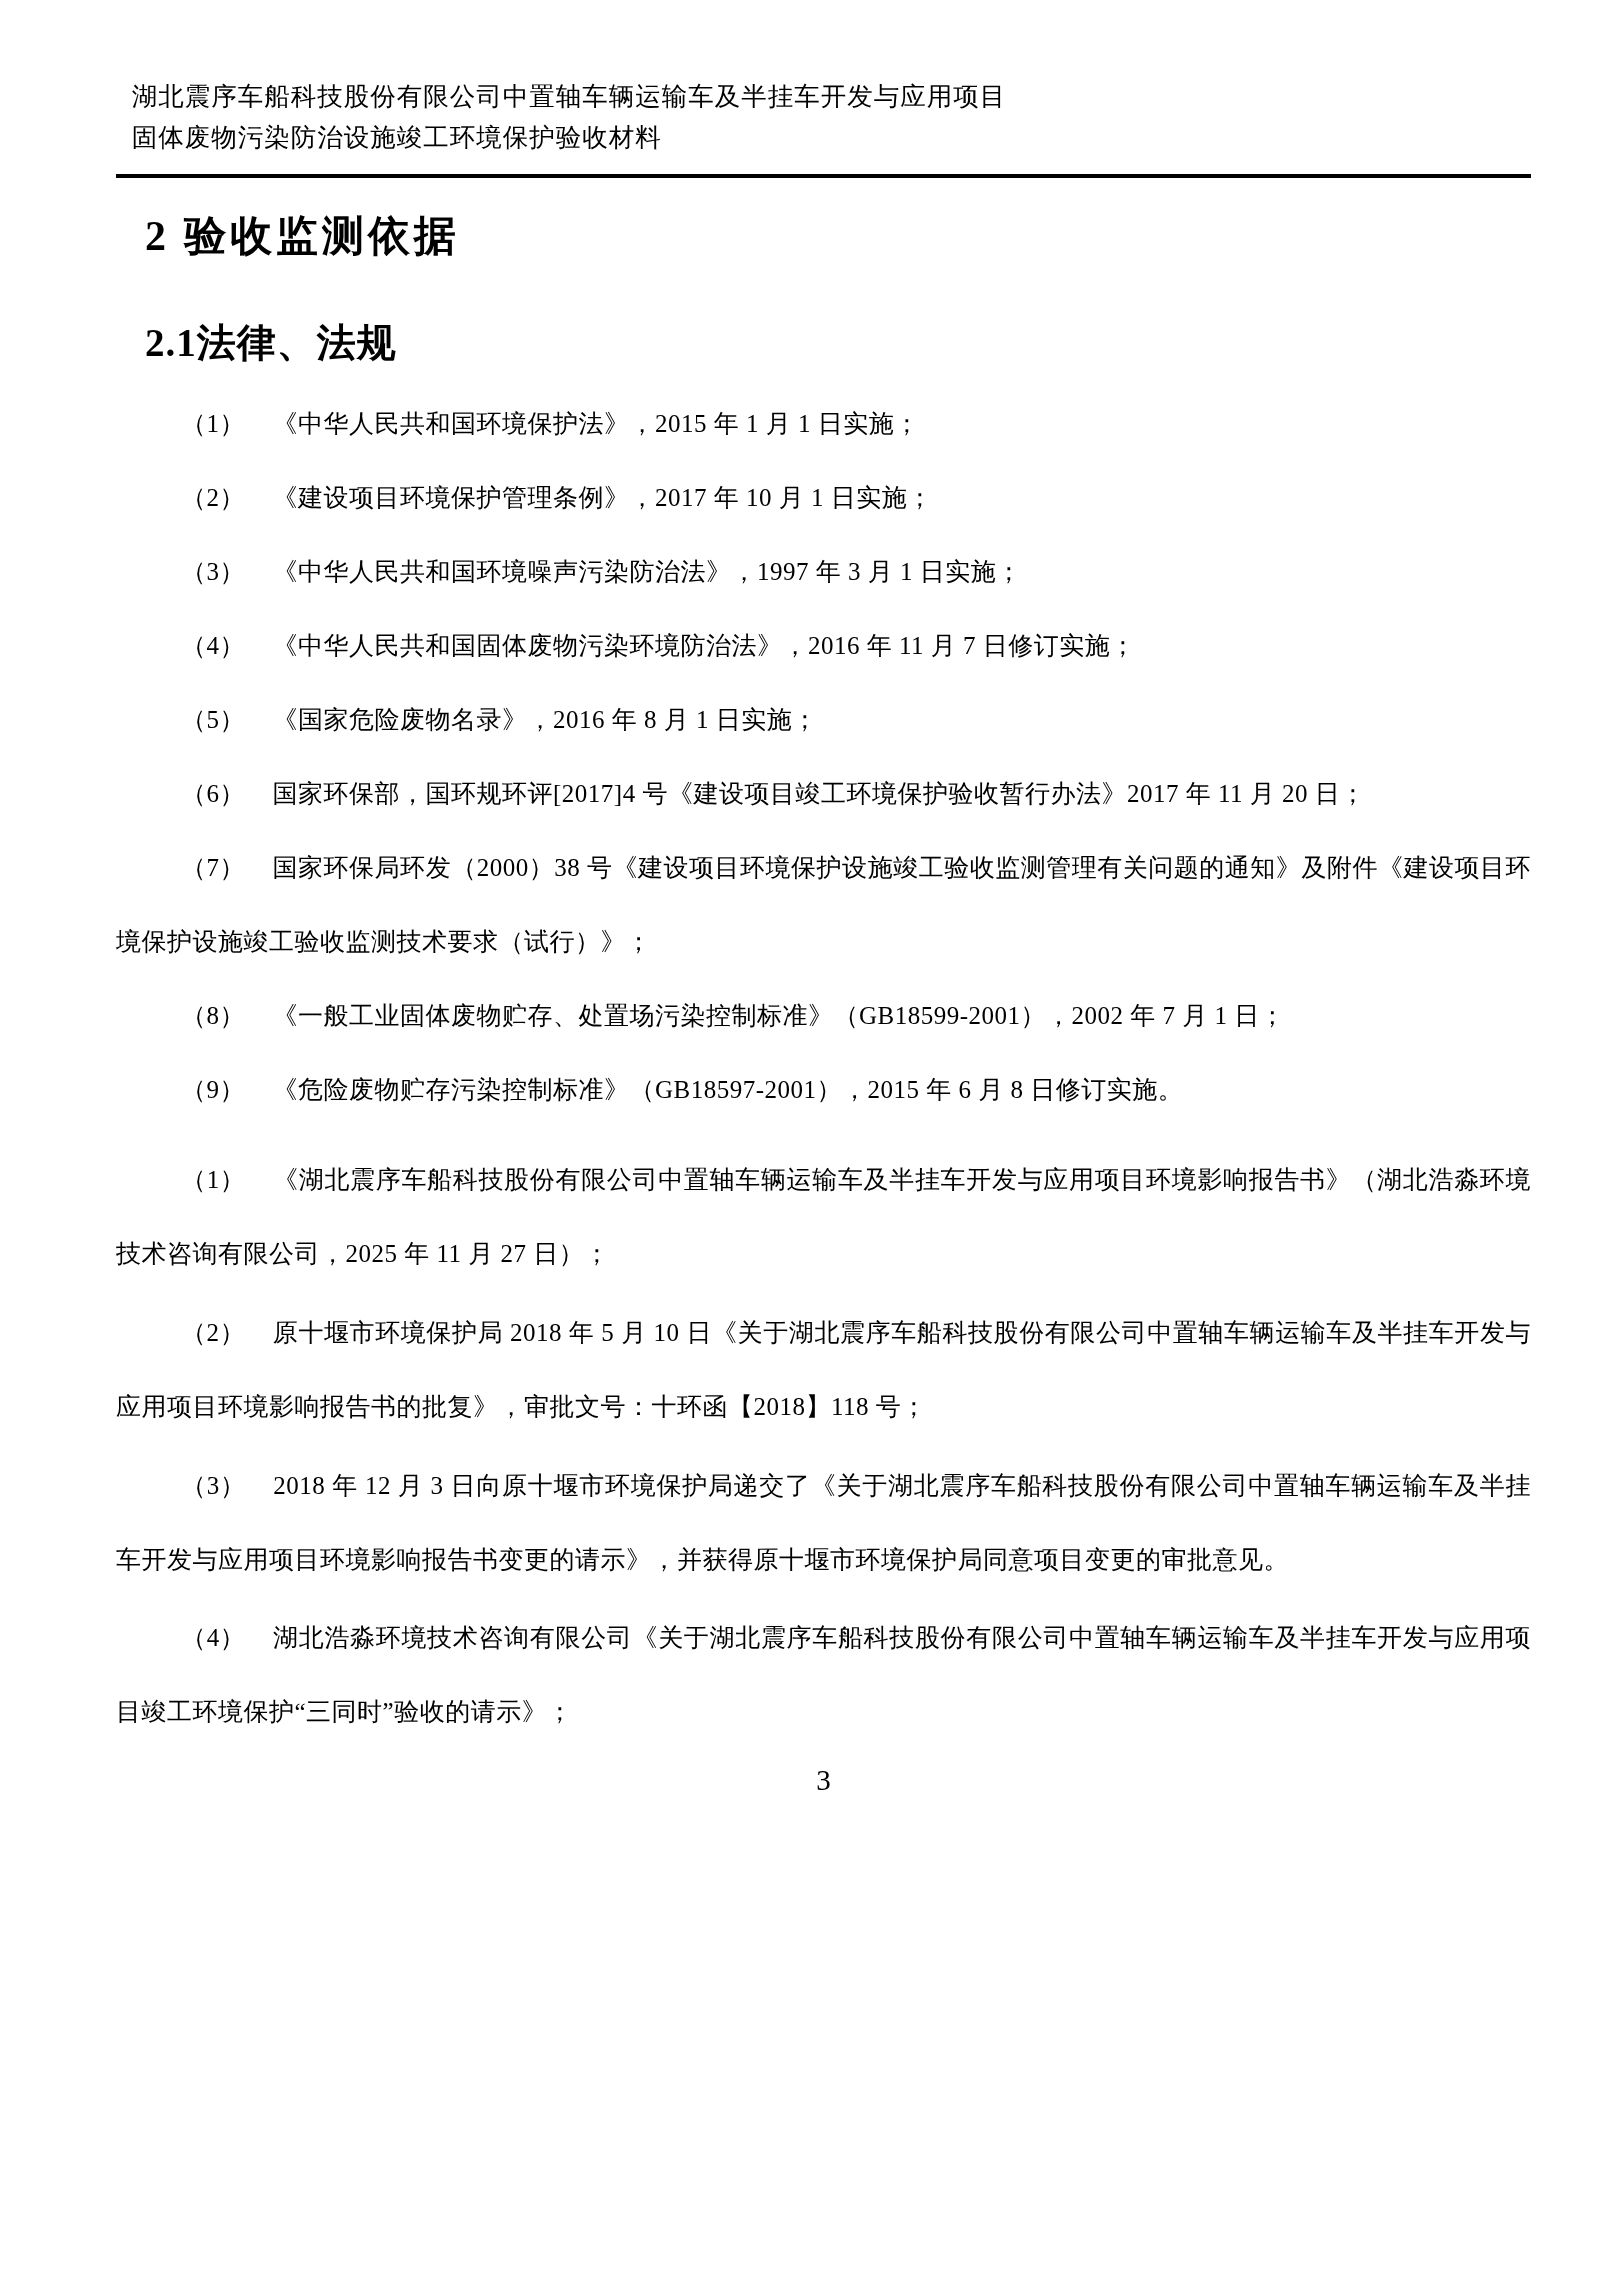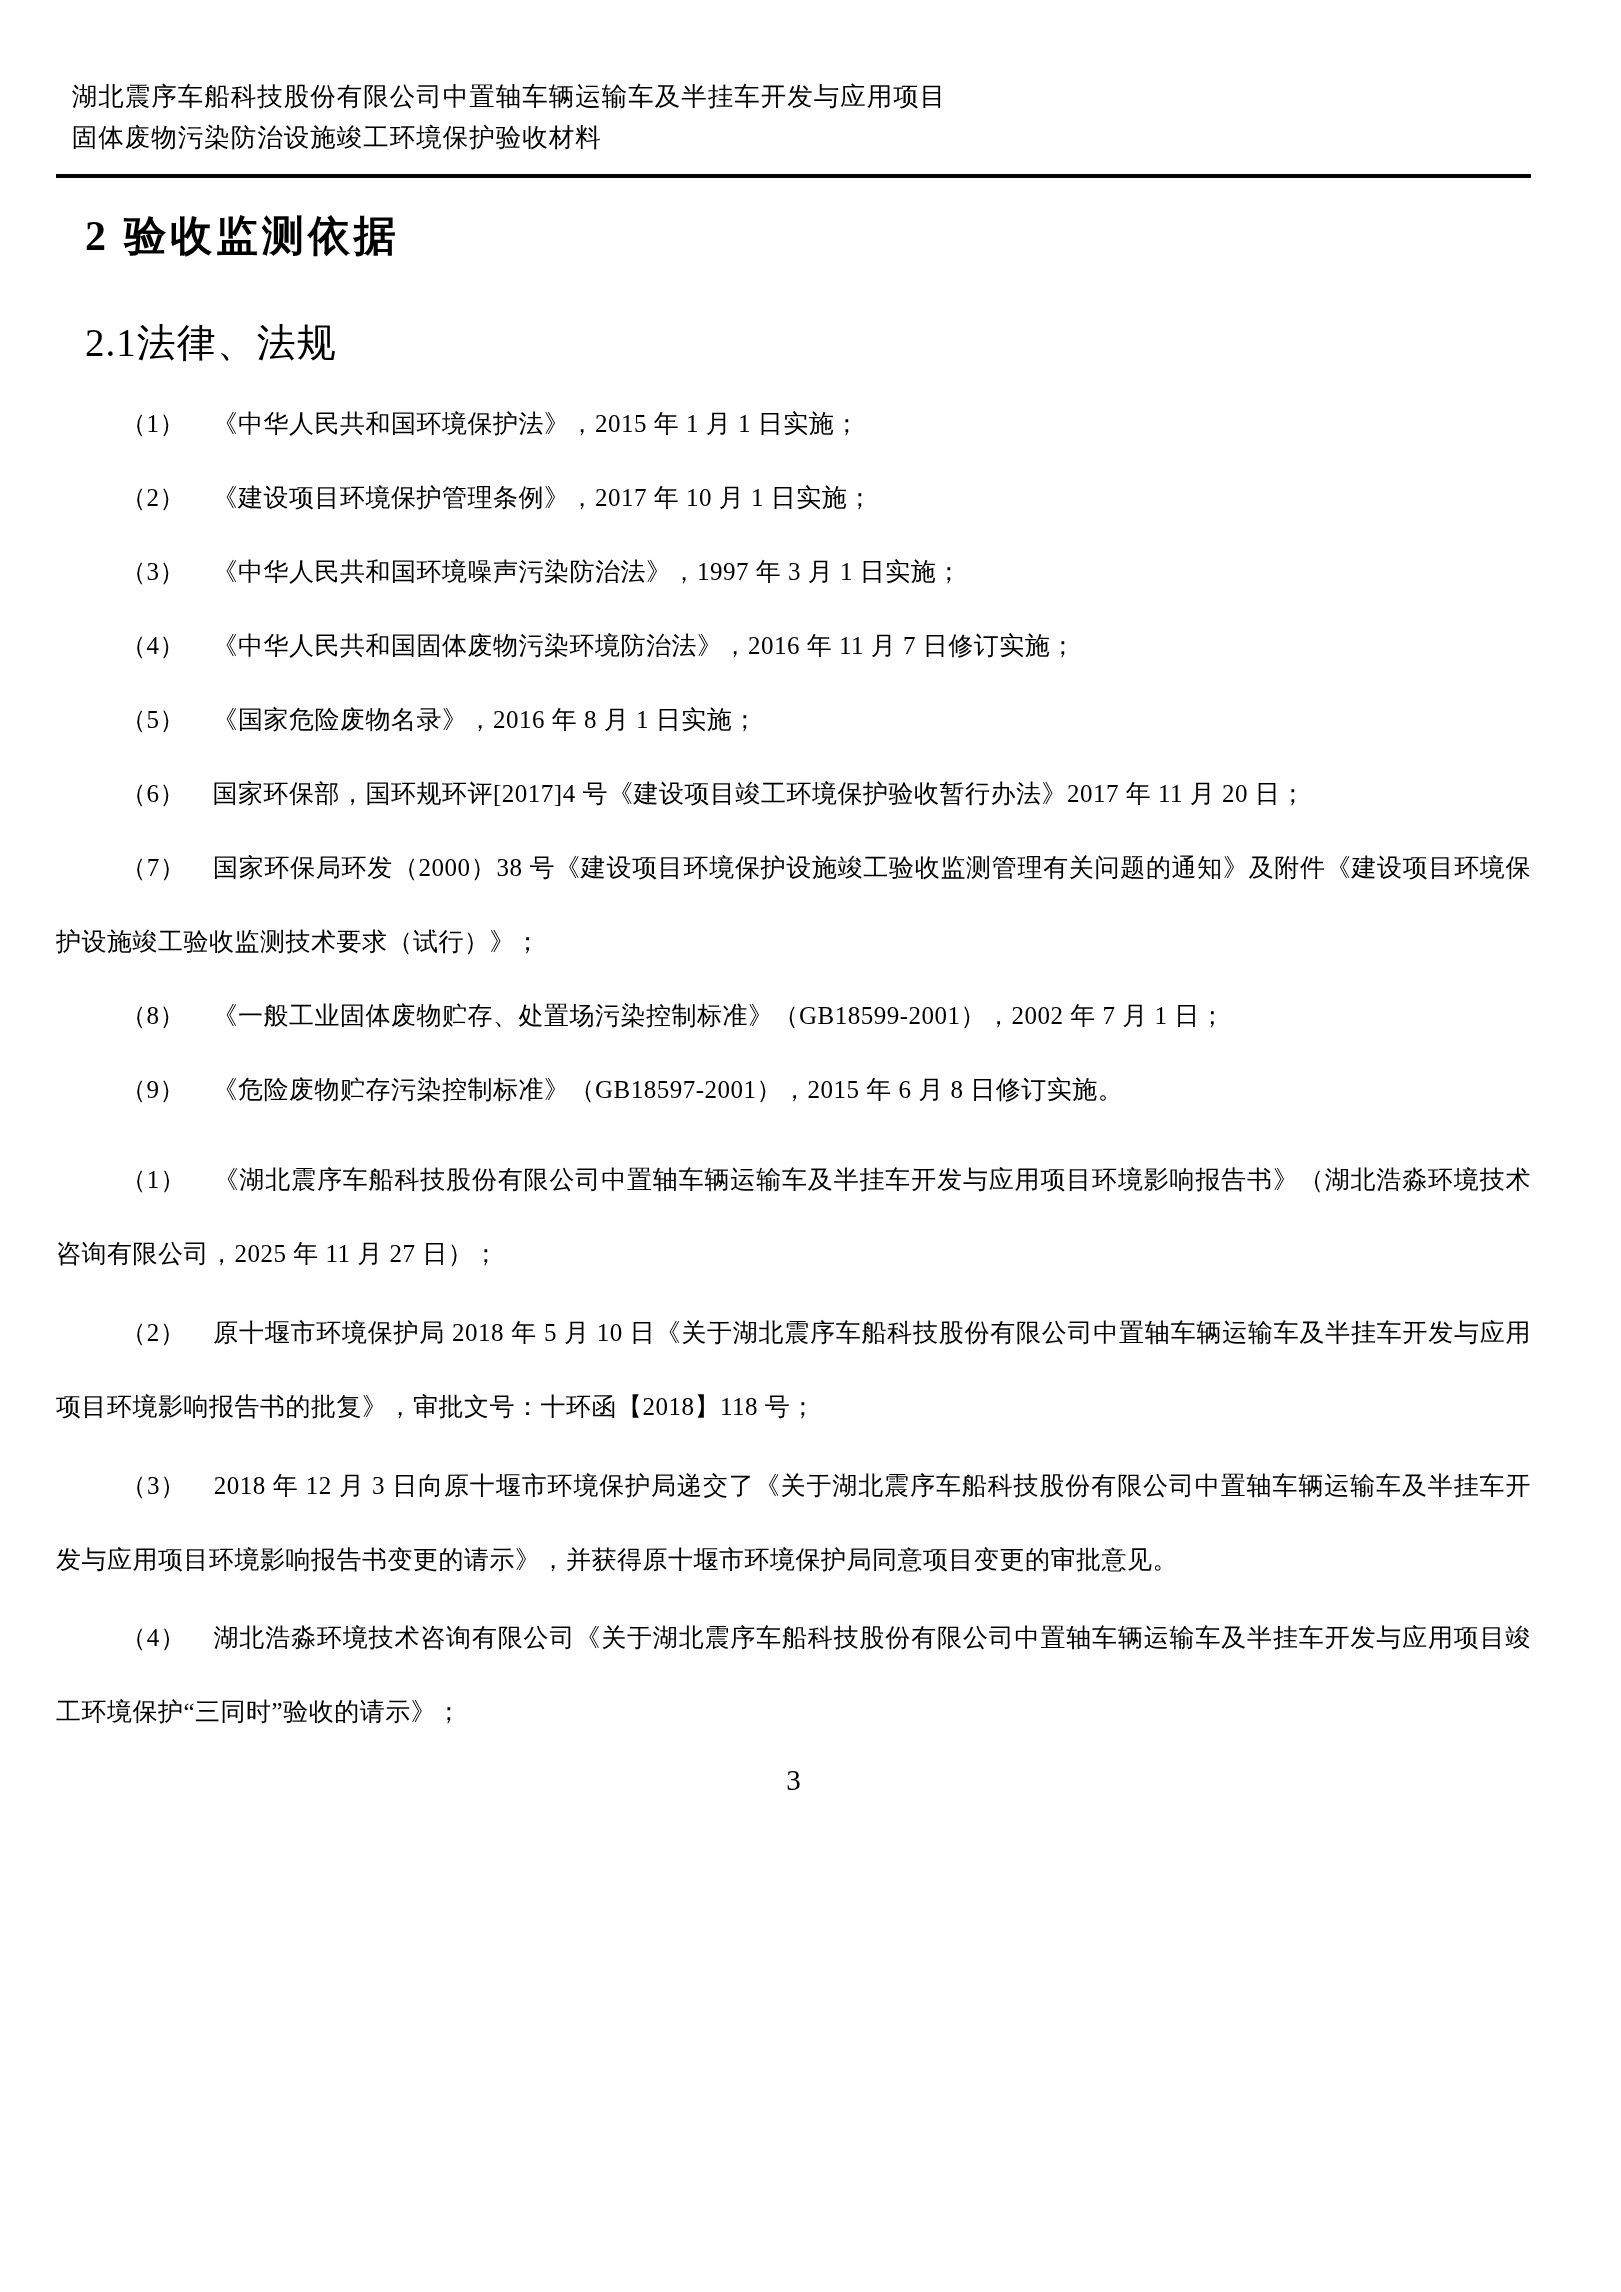--- a/index.html
+++ b/index.html
@@ -4,21 +4,21 @@
 <style>
   html, body { margin: 0; padding: 0; background: #e9e9e9; }
   .page {
     position: relative;
     width: 1621px;
     height: 2293px;
     margin: 0 auto;
     background: #ffffff;
     color: #000000;
     box-sizing: border-box;
-    padding: 76px 90px 0 56px;
+    padding: 76px 90px 0 116px;
     font-family: "Liberation Serif", "DejaVu Serif", serif;
     overflow: hidden;
   }
   .doc-header { margin-left: 15.7px; }
   .doc-header .hline {
     font-family: "Liberation Sans", "DejaVu Sans", sans-serif;
     font-size: 25.5px;
     line-height: 41px;
     letter-spacing: 1px;
     white-space: nowrap;
@@ -33,21 +33,21 @@
     margin: 13.7px 0 0 29px;
     font-size: 42px;
     line-height: 90px;
     font-weight: 700;
     letter-spacing: 3.9px;
   }
   .section-heading {
     margin: 33px 0 0 29px;
     font-size: 39px;
     line-height: 57px;
-    font-weight: 400;
+    font-weight: 700;
     letter-spacing: 1px;
   }
   .items { margin-top: 15.7px; }
   .item {
     margin: 0;
     font-size: 25px;
     line-height: 74px;
     text-align: justify;
     text-indent: 2.6em;
     letter-spacing: 0.5px;

